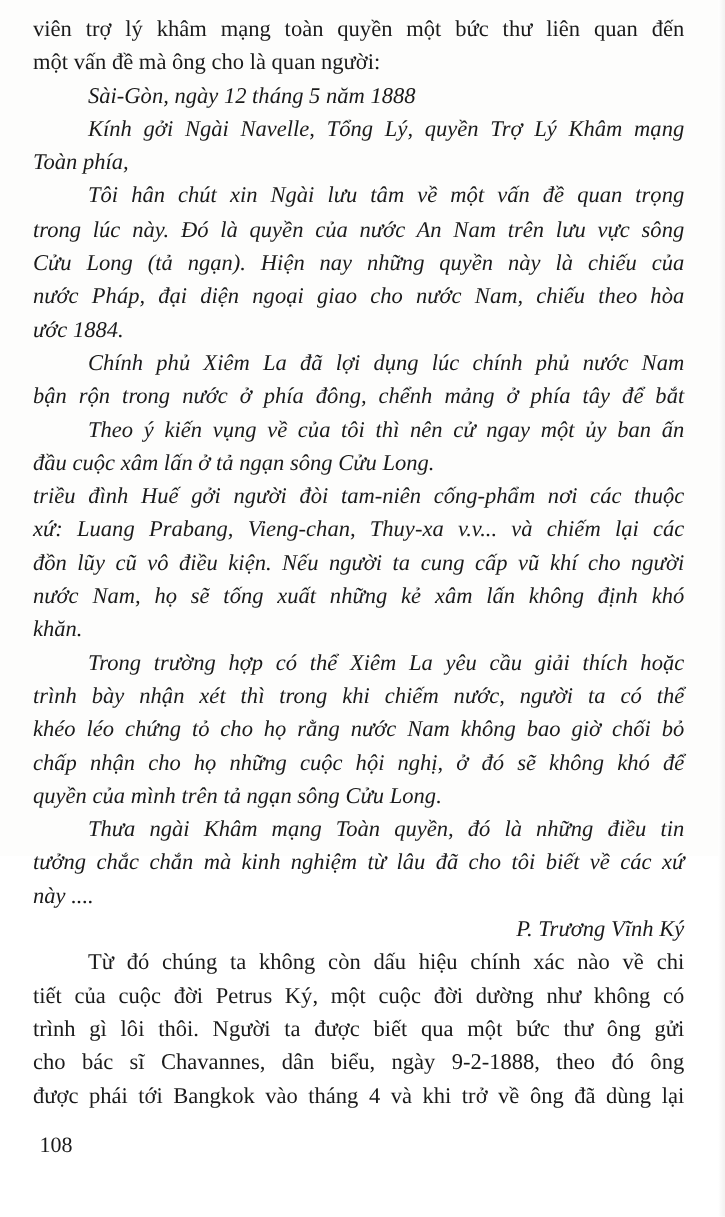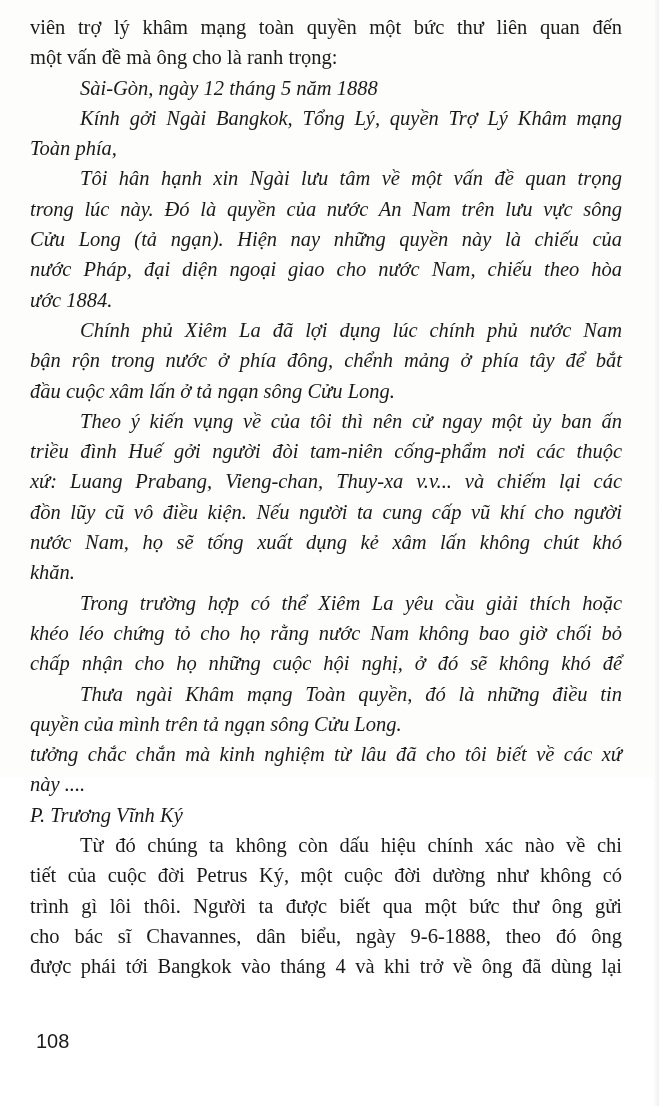--- a/index.html
+++ b/index.html
@@ -11,73 +11,74 @@
     font-family: "Liberation Serif", "DejaVu Serif", serif;
   }
   .text {
     position: absolute; left: 30px; top: 12px; width: 592px;
     font-size: 20.5px; line-height: 30.3px;
   }
   .line { display: block; white-space: nowrap; height: 30.3px; }
   .justify { text-align: justify; text-align-last: justify; }
   .it { font-style: italic; }
   .indent { padding-left: 50px; }
-  .right { text-align: left; }
+  .right { text-align: right; }
   .pagenum {
     position: absolute; left: 36px; top: 1030px;
-    font-size: 20px; font-family: Liberation Sans, sans-serif; color: #1a1a1a;
+    font-size: 20px; font-family: Liberation Serif, serif; color: #1a1a1a;
   }
   .edge {
     position: absolute; right: 0; top: 0; width: 6px; height: 1106px;
     background: linear-gradient(to right, #ffffff, #f1f1f0);
   }
 </style>
 </head>
 <body>
 
 <div class="page">
   <div class="text">
 
     <span class="line justify">viên trợ lý khâm mạng toàn quyền một bức thư liên quan đến</span>
-    <span class="line">một vấn đề mà ông cho là ranh trọng:</span>
+    <span class="line">một vấn đề mà ông cho là quan người:</span>
 
     <span class="line it indent">Sài-Gòn, ngày 12 tháng 5 năm 1888</span>
 
-    <span class="line it indent justify">Kính gởi Ngài Bangkok, Tổng Lý, quyền Trợ Lý Khâm mạng</span>
+    <span class="line it indent justify">Kính gởi Ngài Navelle, Tổng Lý, quyền Trợ Lý Khâm mạng</span>
     <span class="line it">Toàn phía,</span>
 
-    <span class="line it indent justify">Tôi hân hạnh xin Ngài lưu tâm về một vấn đề quan trọng</span>
+    <span class="line it indent justify">Tôi hân chút xin Ngài lưu tâm về một vấn đề quan trọng</span>
     <span class="line it justify">trong lúc này. Đó là quyền của nước An Nam trên lưu vực sông</span>
     <span class="line it justify">Cửu Long (tả ngạn). Hiện nay những quyền này là chiếu của</span>
     <span class="line it justify">nước Pháp, đại diện ngoại giao cho nước Nam, chiếu theo hòa</span>
     <span class="line it">ước 1884.</span>
 
     <span class="line it indent justify">Chính phủ Xiêm La đã lợi dụng lúc chính phủ nước Nam</span>
     <span class="line it justify">bận rộn trong nước ở phía đông, chểnh mảng ở phía tây để bắt</span>
+    <span class="line it indent justify">Theo ý kiến vụng về của tôi thì nên cử ngay một ủy ban ấn</span>
+
     <span class="line it">đầu cuộc xâm lấn ở tả ngạn sông Cửu Long.</span>
-
-    <span class="line it indent justify">Theo ý kiến vụng về của tôi thì nên cử ngay một ủy ban ấn</span>
     <span class="line it justify">triều đình Huế gởi người đòi tam-niên cống-phẩm nơi các thuộc</span>
     <span class="line it justify">xứ: Luang Prabang, Vieng-chan, Thuy-xa v.v... và chiếm lại các</span>
     <span class="line it justify">đồn lũy cũ vô điều kiện. Nếu người ta cung cấp vũ khí cho người</span>
-    <span class="line it justify">nước Nam, họ sẽ tống xuất dụng kẻ xâm lấn không chút khó</span>
+    <span class="line it justify">nước Nam, họ sẽ tống xuất những kẻ xâm lấn không định khó</span>
     <span class="line it">khăn.</span>
 
     <span class="line it indent justify">Trong trường hợp có thể Xiêm La yêu cầu giải thích hoặc</span>
+    <span class="line it justify">trình bày nhận xét thì trong khi chiếm nước, người ta có thể</span>
     <span class="line it justify">khéo léo chứng tỏ cho họ rằng nước Nam không bao giờ chối bỏ</span>
     <span class="line it justify">chấp nhận cho họ những cuộc hội nghị, ở đó sẽ không khó để</span>
+    <span class="line it">quyền của mình trên tả ngạn sông Cửu Long.</span>
+
     <span class="line it indent justify">Thưa ngài Khâm mạng Toàn quyền, đó là những điều tin</span>
-
-    <span class="line it">quyền của mình trên tả ngạn sông Cửu Long.</span>
     <span class="line it justify">tưởng chắc chắn mà kinh nghiệm từ lâu đã cho tôi biết về các xứ</span>
     <span class="line it">này ....</span>
 
     <span class="line it right">P. Trương Vĩnh Ký</span>
 
     <span class="line indent justify">Từ đó chúng ta không còn dấu hiệu chính xác nào về chi</span>
     <span class="line justify">tiết của cuộc đời Petrus Ký, một cuộc đời dường như không có</span>
     <span class="line justify">trình gì lôi thôi. Người ta được biết qua một bức thư ông gửi</span>
-    <span class="line justify">cho bác sĩ Chavannes, dân biểu, ngày 9-6-1888, theo đó ông</span>
+    <span class="line justify">cho bác sĩ Chavannes, dân biểu, ngày 9-2-1888, theo đó ông</span>
     <span class="line justify">được phái tới Bangkok vào tháng 4 và khi trở về ông đã dùng lại</span>
   </div>
   <div class="pagenum">108</div>
   <div class="edge"></div>
 </div>
 
 </body></html>

